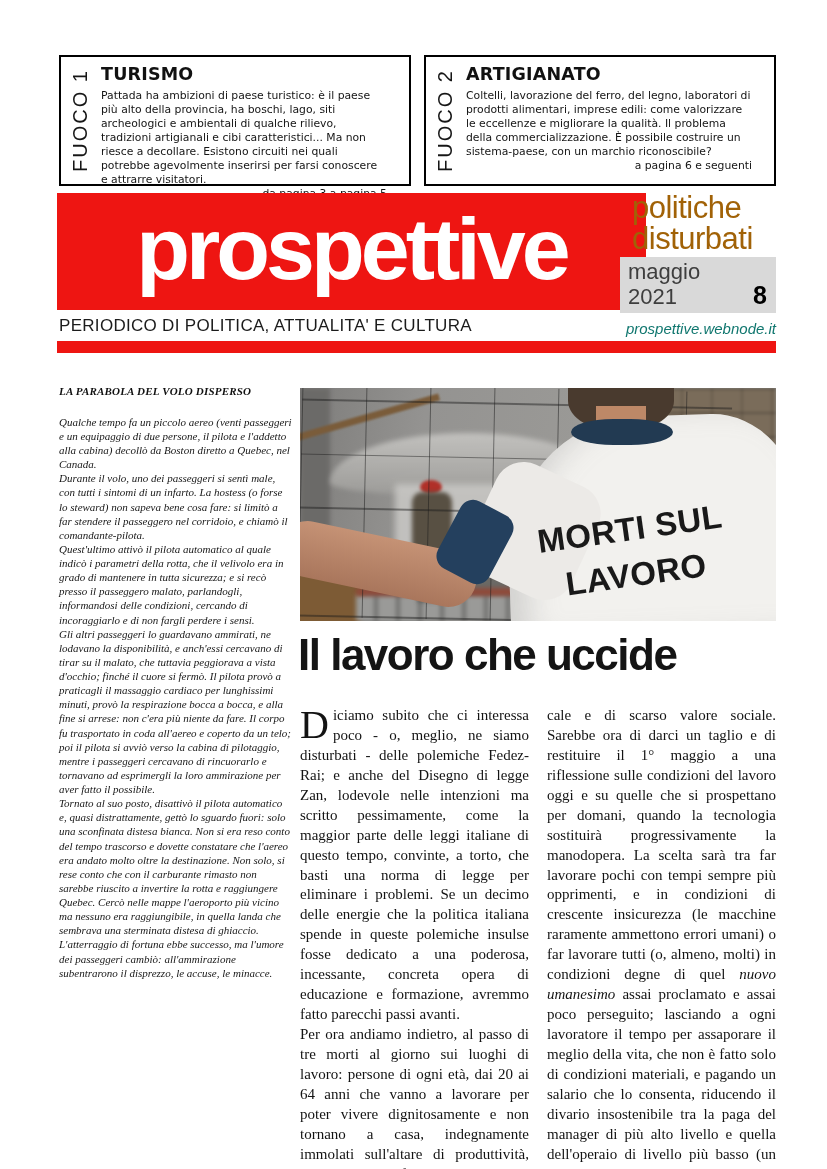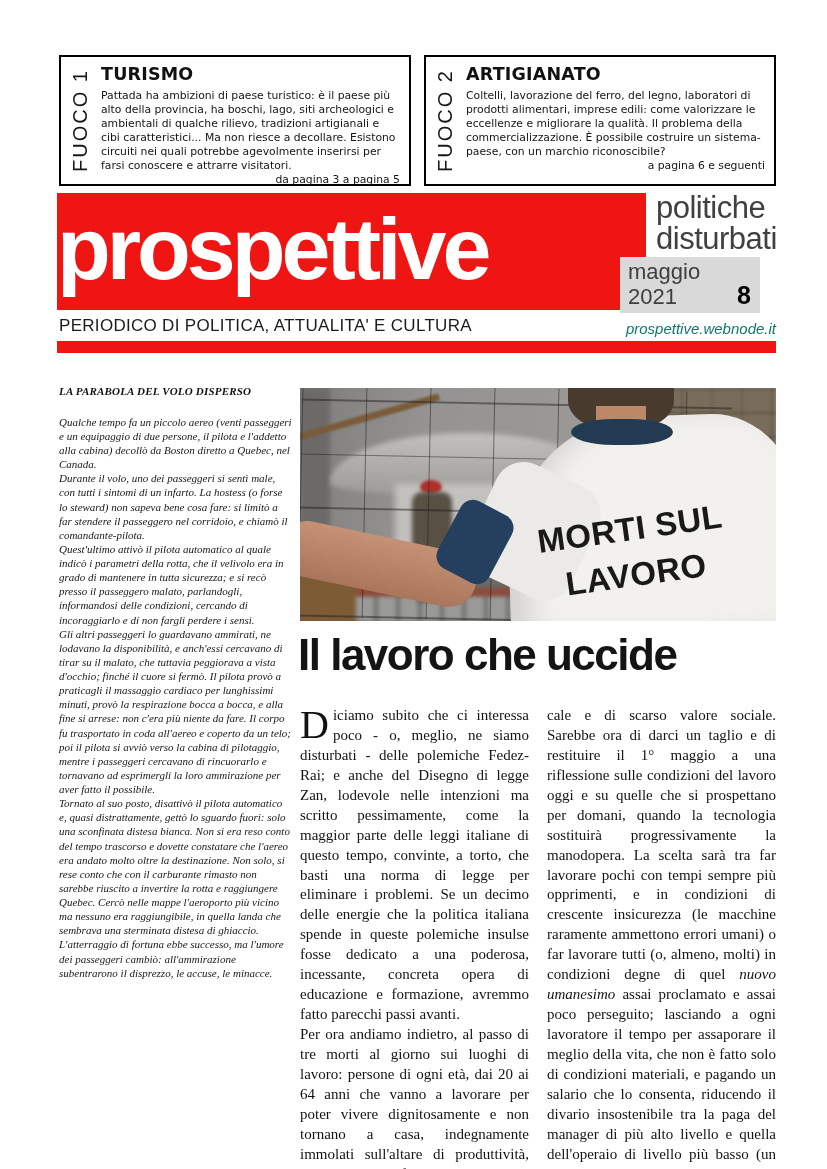--- a/index.html
+++ b/index.html
@@ -16,40 +16,40 @@
     border:2px solid #000; background:#fff; display:flex;
   }
   .focus-box.fb1 { left:59px; }
   .focus-box.fb2 { left:424px; }
   .fb-label {
     width:38px; display:flex; align-items:center; justify-content:center;
     writing-mode:vertical-rl; transform:rotate(180deg);
     font-size:20px; letter-spacing:2px; color:#161616;
     font-family:"Liberation Sans", sans-serif;
   }
-  .fb-content { flex:1; padding:7px 9px 5px 2px; }
+  .fb-content { flex:1; padding:7px 22px 5px 2px; }
   .fb-title { font-family:"DejaVu Sans", sans-serif; font-weight:bold; font-size:17.5px; margin-bottom:5px; letter-spacing:0.2px;}
   .fb-body  { font-family:"DejaVu Sans", sans-serif; font-size:10.8px; line-height:1.3; color:#141414; }
   .fb-ref   { font-family:"DejaVu Sans", sans-serif; font-size:10.8px; text-align:right; color:#141414; }
 
   
   .mast-red-box {
     position:absolute; left:57px; top:193px; width:589px; height:117px;
-    background:#ee1512; display:flex; align-items:center; justify-content:flex-start;
+    background:#ee1512; display:flex; align-items:center; justify-content:center;
   }
   .mast-title {
     color:#fff; font-weight:bold; font-size:88px; letter-spacing:-4px;
     font-family:"Liberation Sans", sans-serif; line-height:1; padding-bottom:6px;
   }
   .mast-sub {
-    position:absolute; left:656px; top:192px; width:158px;
-    color:#404040; font-size:31px; line-height:1.0; letter-spacing:-0.5px;
+    position:absolute; left:632px; top:192px; width:158px;
+    color:#a16207; font-size:31px; line-height:1.0; letter-spacing:-0.5px;
   }
   .issue-box {
-    position:absolute; left:620px; top:257px; width:140px; height:56px;
+    position:absolute; left:620px; top:257px; width:156px; height:56px;
     background:#d9d9d9; padding:3px 8px 3px 8px;
   }
   .issue-line { font-size:22px; color:#3e3e3e; line-height:1.12; }
   .issue-num  { position:absolute; right:9px; bottom:3px; font-size:25px; font-weight:bold; color:#000; }
   .tagline {
     position:absolute; left:59px; top:316px; font-size:17px; color:#1b1b1b; letter-spacing:0.3px;
   }
   .website {
     position:absolute; right:51px; top:320px; font-size:15px; color:#0f766e;font-style:italic;
   }

